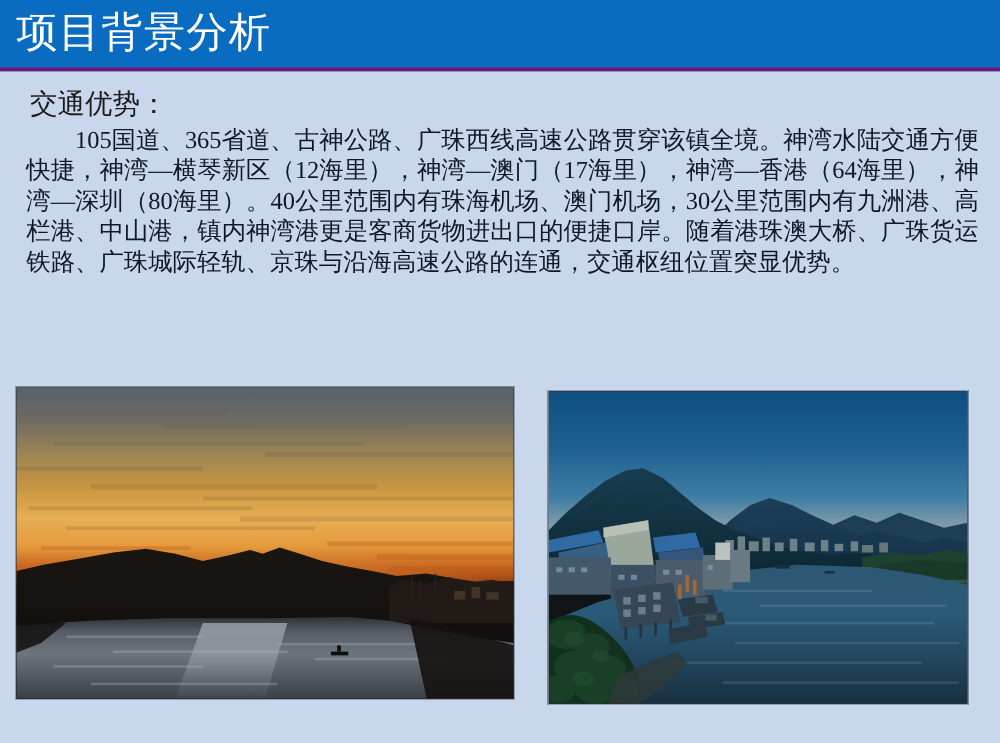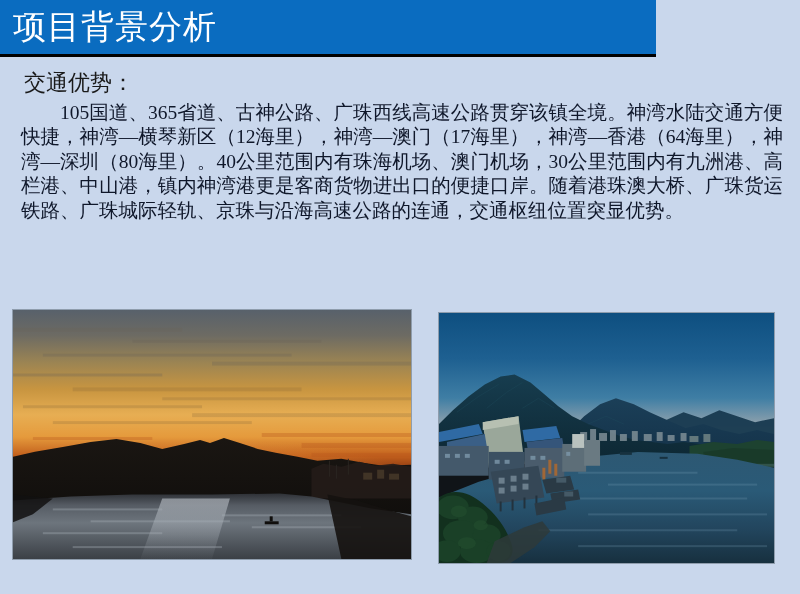--- a/index.html
+++ b/index.html
@@ -13,24 +13,24 @@
     background: #c9d7ec;
     font-family: "Liberation Serif", "DejaVu Serif", serif;
     position: relative;
   }
 
   
   #title-bar {
     position: absolute;
     left: 0;
     top: 0;
-    width: 656px;
+    width: 800px;
     height: 57px;
     background: #0a6cc0;
-    border-bottom: 3px solid #000000;
+    border-bottom: 3px solid #701a75;
     box-sizing: border-box;
   }
   #title-text {
     position: absolute;
     left: 13px;
     top: 3px;
     font-size: 33px;
     line-height: 48px;
     color: #ffffff;
     letter-spacing: 1px;

